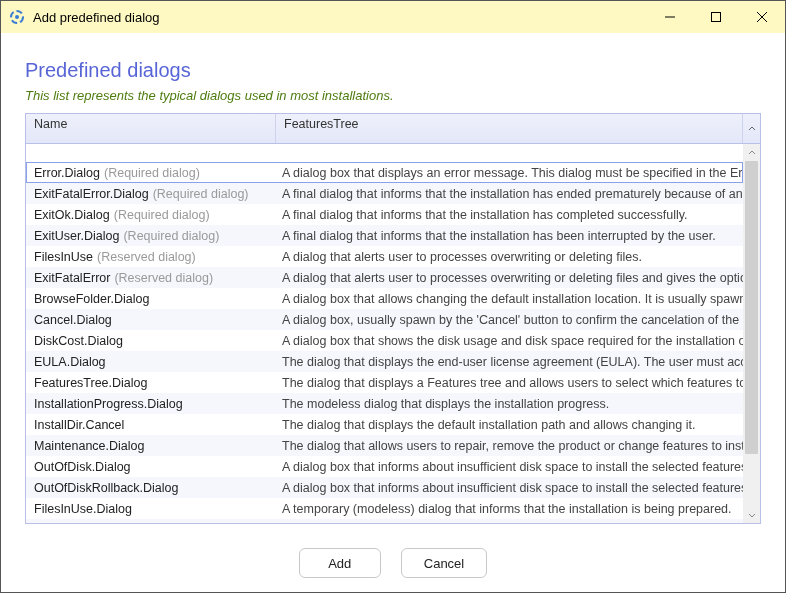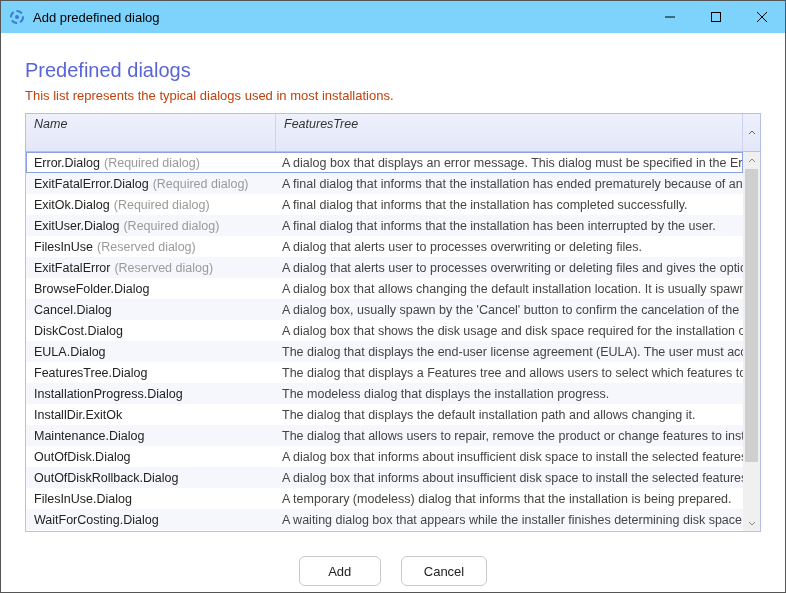--- a/index.html
+++ b/index.html
@@ -13,21 +13,21 @@
       height: 593px;
       overflow: hidden;
       border: 1px solid #555;
     }
     
     .titlebar {
       height: 32px;
       display: flex;
       align-items: center;
       padding: 0 0 0 8px;
-      background: #7dd3fc;
+      background: #fef9c3;
     }
     .titlebar .app-icon {
       width: 16px; height: 16px;
       margin-right: 8px;
       display: inline-flex;
       align-items: center;
       justify-content: center;
     }
     .titlebar .title {
       font-size: 13px;
@@ -50,38 +50,38 @@
     }
     h1.page-title {
       margin: 12px 0 6px 0;
       font-size: 20px;
       font-weight: 400;
       color: #5865d6;
     }
     .subtitle {
       margin: 0 0 10px 0;
       font-size: 13px;
-      color: #c2410c;
+      color: #4d7c0f;
+      font-style: italic;
     }
 
     
     .table-wrap {
       border: 1px solid #b8c0e8;
       width: 100%;
       position: relative;
     }
     .thead {
       display: flex;
       background: linear-gradient(#eef0fb, #e3e7f8);
       border-bottom: 1px solid #b8c0e8;
-      height: 38px;
+      height: 30px;
       align-items: stretch;
       font-size: 12.5px;
       color: #333;
-      font-style: italic;
     }
     .th {
       padding: 3px 8px 0 8px;
       border-right: 1px solid #cdd3ef;
     }
     .th-name { width: 250px; flex: 0 0 250px; }
     .th-desc { flex: 1 1 auto; }
     .th-scroll {
       width: 17px; flex: 0 0 17px;
       border-right: none;
@@ -90,21 +90,21 @@
       justify-content: center;
       background: linear-gradient(#eef0fb, #e3e7f8);
     }
     .tbody {
       height: 379px;
       overflow: hidden;
       position: relative;
     }
     .rows {
       position: absolute;
-      left: 0; top: 0; right: 17px;
+      left: 0; top: 18px; right: 17px;
     }
     .row {
       display: flex;
       height: 21px;
       align-items: center;
       font-size: 12.5px;
     }
     .row:nth-child(even) { background: #f6f7fc; }
     .row:nth-child(odd)  { background: #ffffff; }
     .row.selected {
@@ -268,21 +268,21 @@
           </div>
           <div class="row">
             <div class="cell-name"><span>FeaturesTree.Dialog</span></div>
             <div class="cell-desc">The dialog that displays a Features tree and allows users to select which features to install.</div>
           </div>
           <div class="row">
             <div class="cell-name"><span>InstallationProgress.Dialog</span></div>
             <div class="cell-desc">The modeless dialog that displays the installation progress.</div>
           </div>
           <div class="row">
-            <div class="cell-name"><span>InstallDir.ExitOk</span></div>
+            <div class="cell-name"><span>InstallDir.Cancel</span></div>
             <div class="cell-desc">The dialog that displays the default installation path and allows changing it.</div>
           </div>
           <div class="row">
             <div class="cell-name"><span>Maintenance.Dialog</span></div>
             <div class="cell-desc">The dialog that allows users to repair, remove the product or change features to install.</div>
           </div>
           <div class="row">
             <div class="cell-name"><span>OutOfDisk.Dialog</span></div>
             <div class="cell-desc">A dialog box that informs about insufficient disk space to install the selected features. It is us</div>
           </div>

